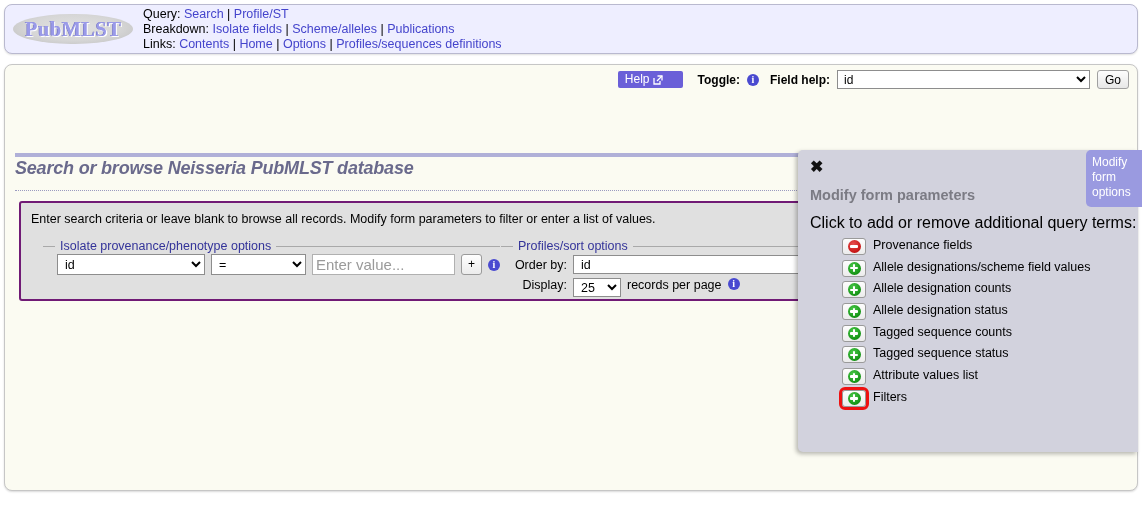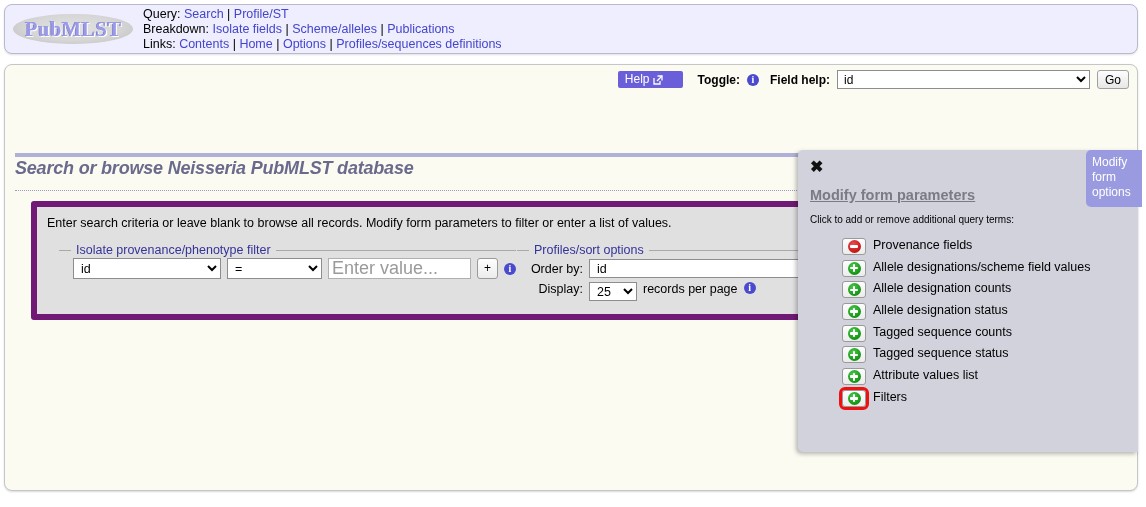--- a/index.html
+++ b/index.html
@@ -166,26 +166,25 @@
     width: 1114px;
     border-bottom: 1px dotted #9b9bc0;
   }
 
   
   .query-box {
     position: absolute;
     left: 14px;
     top: 136px;
     width: 1106px;
-    height: 119px;
+    height: 100px;
     background: #e0e0e0;
-    border: 6px solid #701a75;
+    border: 2px solid #701a75;
     border-radius: 3px;
     box-sizing: border-box;
-    margin-left: 12px;
   }
   .instruction {
     position: absolute;
     left: 10px;
     top: 9px;
     font-size: 12.5px;
     color: #000;
   }
   fieldset.fs {
     position: absolute;
@@ -213,21 +212,21 @@
     background: #ffffff; border: 1px solid #8d8d8d;
     box-sizing: border-box; padding-left: 3px;
   }
   select.op-sel {
     width: 95px; height: 21px; font-size: 12.5px;
     font-family: "Liberation Sans", sans-serif;
     background: #ffffff; border: 1px solid #8d8d8d;
     box-sizing: border-box; padding-left: 3px;
   }
   input.value-input {
-    width: 143px; height: 21px; font-size: 18px;
+    width: 143px; height: 21px; font-size: 15px;
     font-family: "Liberation Sans", sans-serif;
     background: #ffffff; border: 1px solid #b0b0b0;
     box-sizing: border-box; padding-left: 3px; color: #000;
   }
   input.value-input::placeholder { color: #9a9a9a; }
   .plus-btn {
     width: 21px; height: 21px;
     background: linear-gradient(#fefefe, #ececec);
     border: 1px solid #9a9a9a; border-radius: 3px;
     font-size: 12px; line-height: 18px; text-align: center;
@@ -264,25 +263,25 @@
     z-index: 20;
     box-sizing: border-box;
   }
   .close-x {
     position: absolute; left: 12px; top: 9px;
     font-size: 16px; font-weight: bold; color: #111;
     cursor: pointer; line-height: 16px;
   }
   .panel-title {
     position: absolute; left: 12px; top: 37px;
-    font-size: 14.5px; font-weight: bold; color: #7b7b84; text-decoration: underline;
+    font-size: 14.5px; font-weight: bold; color: #7b7b84;
   }
   .panel-sub {
     position: absolute; left: 12px; top: 64px;
-    font-size: 10px; color: #000;
+    font-size: 16px; color: #000;
   }
   .panel-list {
     position: absolute; left: 20px; top: 88px;
     margin: 0; padding: 0 0 0 24px;
     list-style: disc;
   }
   .panel-list li {
     height: 21.7px;
     display: flex; align-items: flex-start;
     font-size: 12.5px;
@@ -382,21 +381,21 @@
   </div>
 
   <div class="rule"></div>
   <div class="page-title">Search or browse Neisseria PubMLST database</div>
   <div class="dotted-rule"></div>
 
   <div class="query-box">
     <div class="instruction">Enter search criteria or leave blank to browse all records. Modify form parameters to filter or enter a list of values.</div>
 
     <fieldset class="fs" id="provenance-fieldset">
-      <legend>Isolate provenance/phenotype filter</legend>
+      <legend>Isolate provenance/phenotype options</legend>
       <div class="row">
         <select class="field-sel">
           <option>id</option>
         </select>
         <select class="op-sel">
           <option>=</option>
         </select>
         <input class="value-input" type="text" placeholder="Enter value..." style="">
         <div class="plus-btn">+</div>
         <span class="info-dot">i</span>

